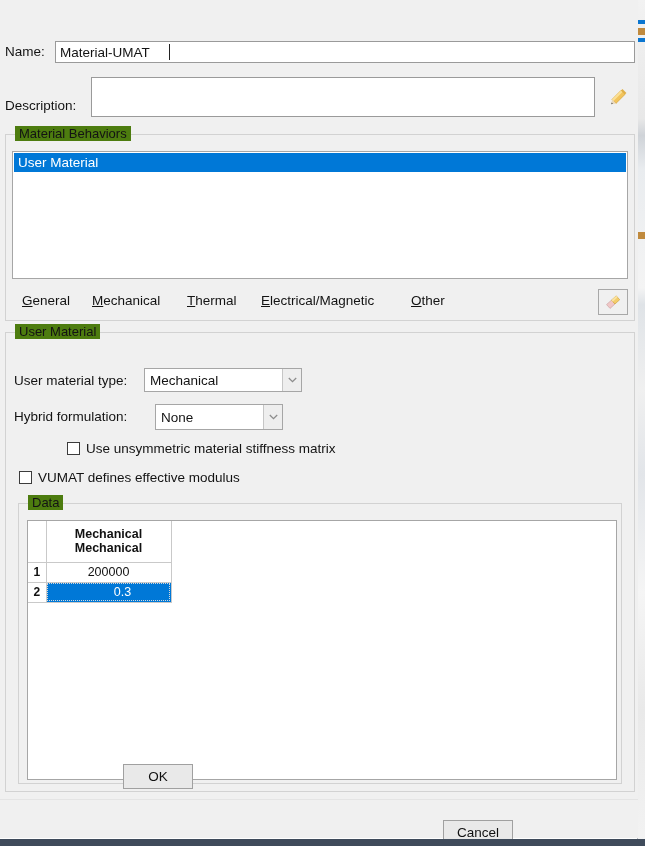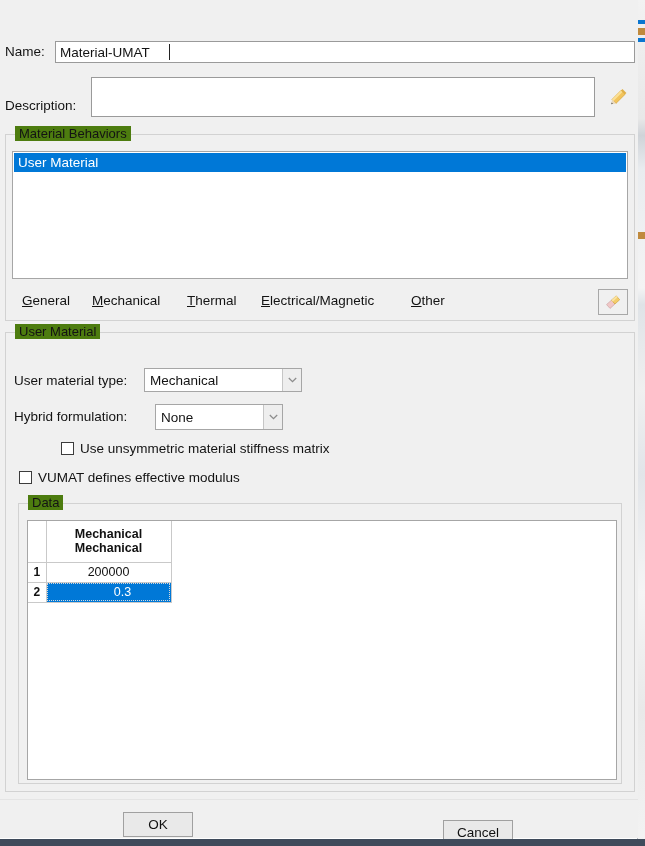--- a/index.html
+++ b/index.html
@@ -129,21 +129,21 @@
   }
   #umt-combo{left:144px;top:368px;width:158px;height:24px;}
   #hf-combo{left:155px;top:404px;width:128px;height:26px;}
 
   .chk-row{position:absolute;display:flex;align-items:center;cursor:default;}
   .chkbox{
     width:13px;height:13px;background:#fff;border:1px solid #3c3c3c;
     box-sizing:border-box;margin-right:6px;flex:none;
   }
   .chk-label{font-size:13.5px;color:#131313;}
-  #chk-unsym{left:19px;top:441px;padding-left:42px;}
+  #chk-unsym{left:25px;top:441px;padding-left:42px;}
   #chk-vumat{left:19px;top:470px;}
 
   
   #data-panel{
     position:absolute;left:27px;top:520px;width:590px;height:260px;
     background:#fff;border:1px solid #a6a6a6;box-sizing:border-box;
   }
   #data-table{border-collapse:collapse;table-layout:fixed;}
   #data-table th,#data-table td{
     border:1px solid #c9c9c9;box-sizing:border-box;font-size:12px;
@@ -168,21 +168,21 @@
     outline:1px dotted #d8d8d8;outline-offset:-2px;padding-left:28px;
   }
 
   
   .btn{
     position:absolute;height:25px;background:#e9e9e9;
     border:1px solid #a0a0a0;box-sizing:border-box;
     font-family:"Liberation Sans", sans-serif;font-size:13.5px;color:#111;
     display:flex;align-items:center;justify-content:center;cursor:default;
   }
-  #ok-btn{left:123px;top:812px;width:70px;}
+  #ok-btn{left:123px;top:764px;width:70px;}
   #cancel-btn{left:443px;top:812px;width:70px;margin-top:8px;}
   #bottom-sep{position:absolute;left:0;top:799px;width:638px;height:1px;background:#e4e4e4;}
   #taskbar-edge{position:absolute;left:0;top:839px;width:645px;height:7px;background:#3f4b5b;z-index:5;}
 </style>
 </head>
 <body>
 
 <div id="bg-strip">
   <div class="bgblue" style="top:20px"></div>
   <div class="bgorange" style="top:28px"></div>

